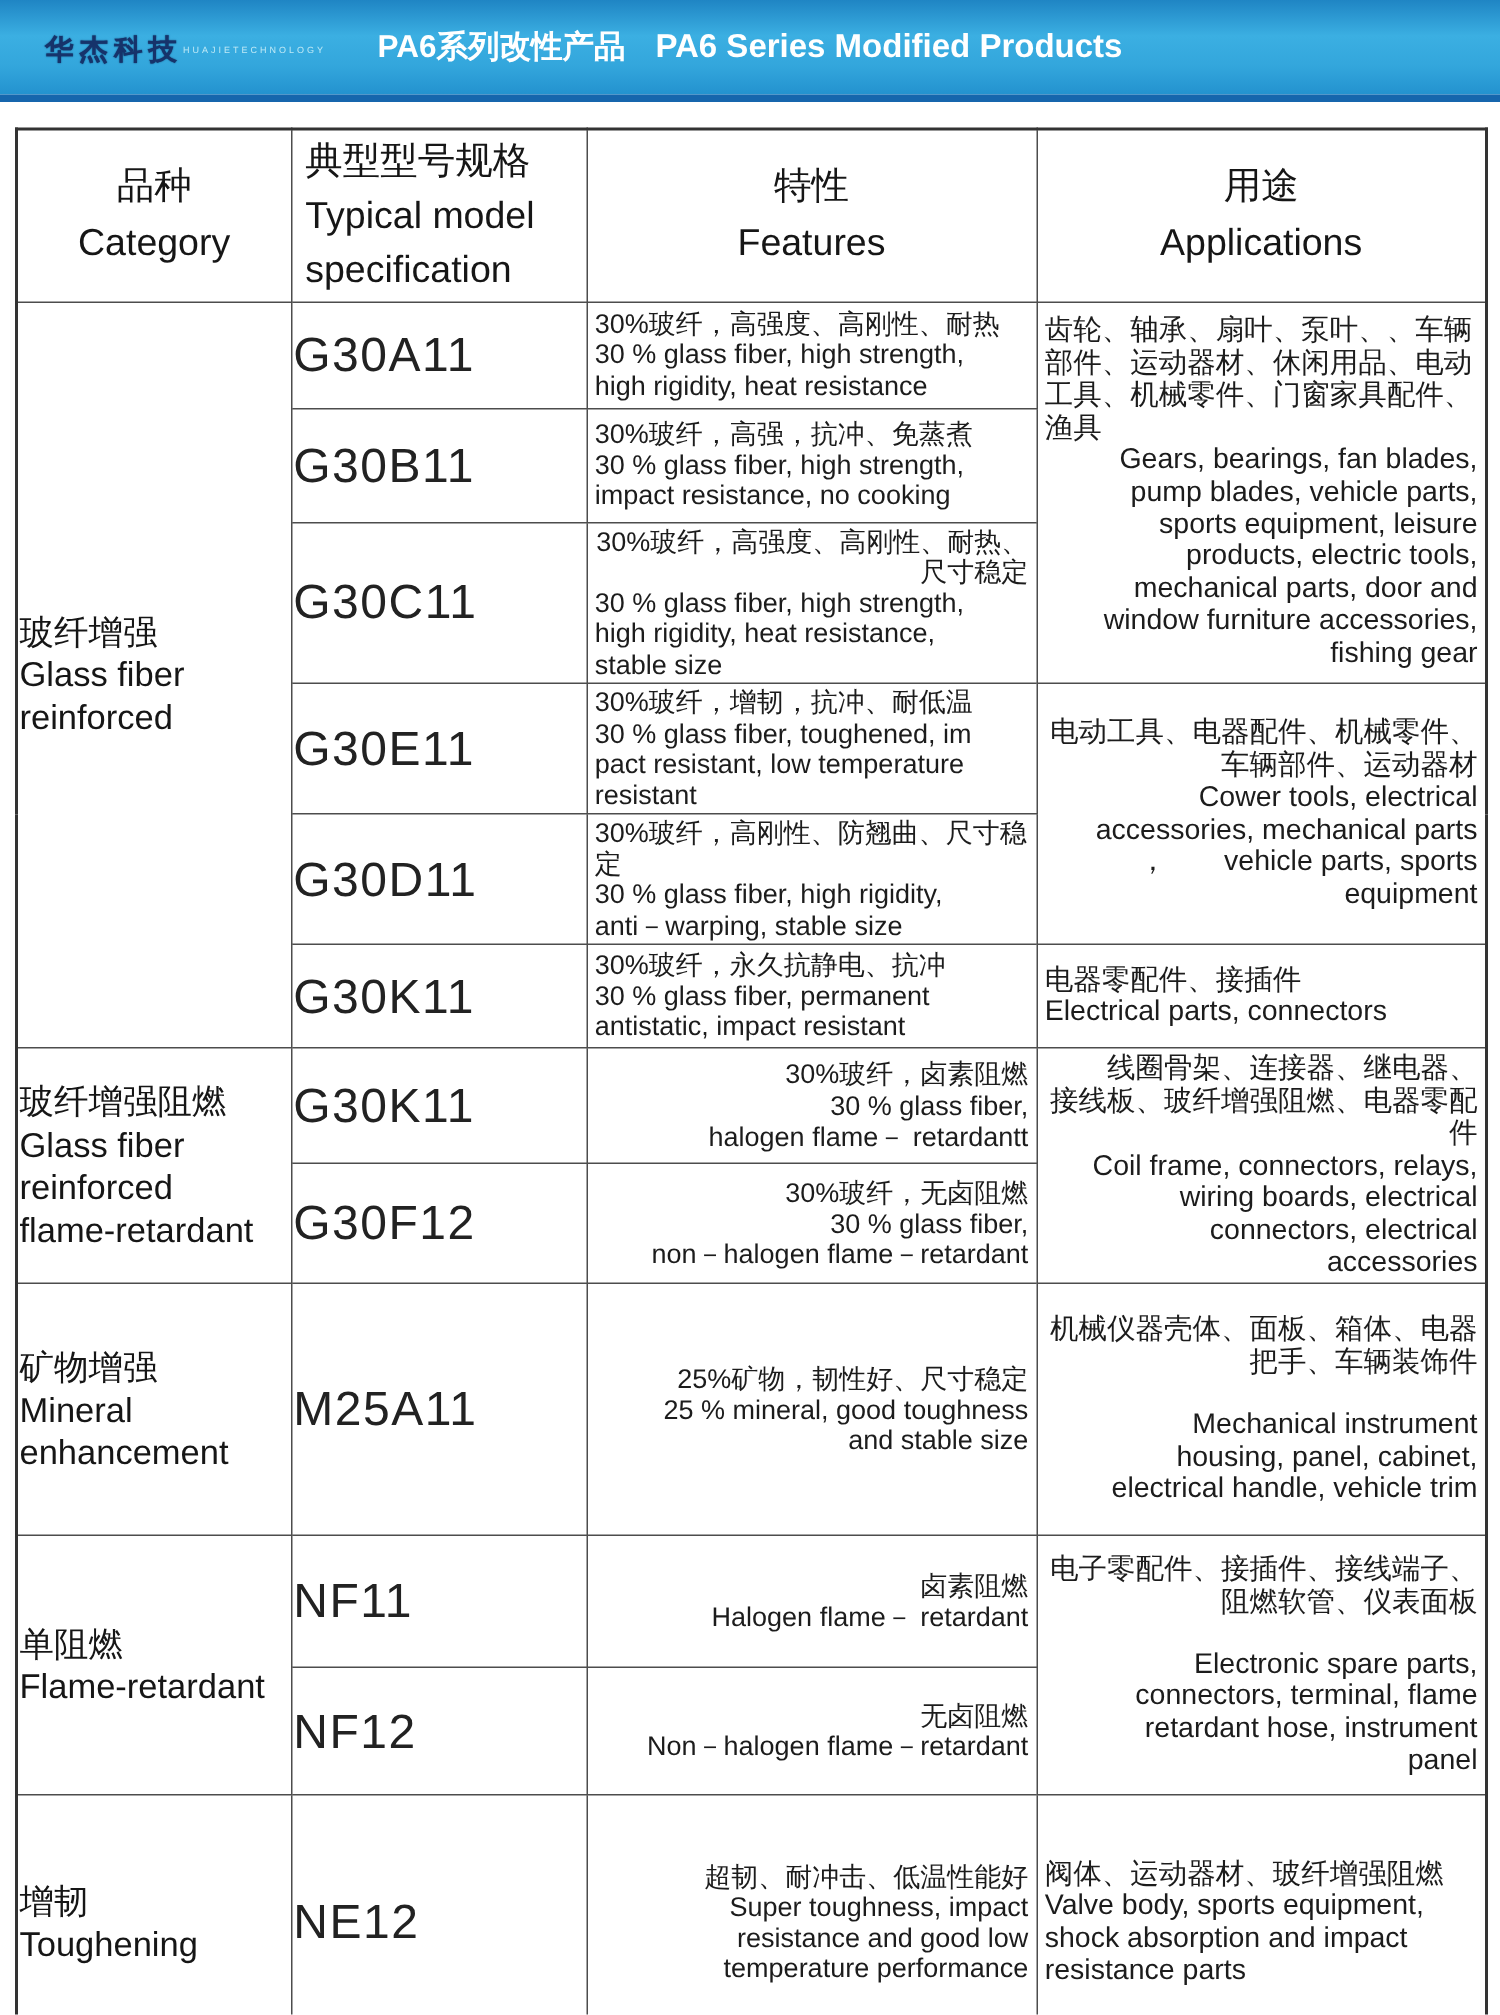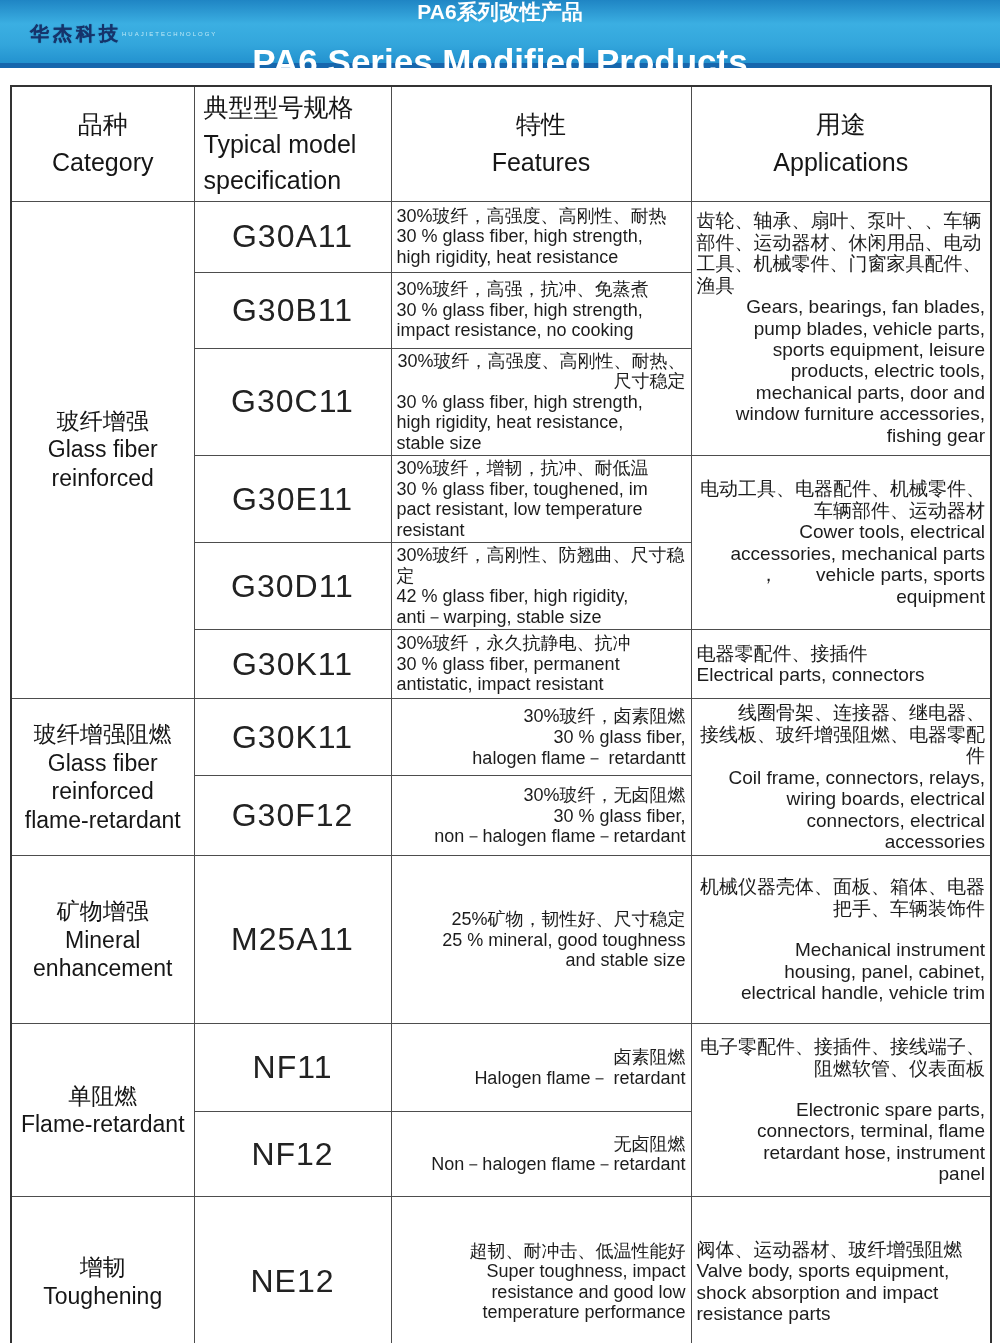--- a/index.html
+++ b/index.html
@@ -12,25 +12,25 @@
   
   .banner{
     position:relative;
     width:1000px;height:63px;
     background:linear-gradient(180deg,#1f85c4 0%,#3bafe2 38%,#33a6dc 70%,#2392cf 100%);
     border-bottom:5px solid #1666ad;
     overflow:visible;
   }
   .banner-titles{
     position:absolute;left:0;top:0;width:100%;height:100%;
-    display:flex;flex-direction:column;align-items:center;justify-content:space-between;
+    display:flex;flex-direction:row;align-items:center;justify-content:center;
     gap:20px;
   }
   .title-zh{color:#fff;font-weight:bold;font-size:21px;line-height:1.1;}
-  .title-en{color:#fff;font-weight:bold;font-size:35px;line-height:1.1;}
+  .title-en{color:#fff;font-weight:bold;font-size:22px;line-height:1.1;}
   .logo{
     position:absolute;left:30px;top:2px;width:140px;height:62px;
     display:flex;flex-direction:row;align-items:center;justify-content:flex-start;
   }
   .logo svg{display:block;}
   .logo-zh{
     color:#16336b;font-weight:bold;font-size:19px;line-height:1;
     letter-spacing:4px;margin-top:1px;white-space:nowrap;
     text-shadow:0 0 1px #0e2a57;
   }
@@ -56,25 +56,25 @@
   tr.r1{height:71px;} tr.r2{height:76px;} tr.r3{height:105px;}
   tr.r4{height:69px;} tr.r5{height:75px;} tr.r6{height:69px;}
   tr.r7{height:77px;} tr.r8{height:80px;} tr.r9{height:168px;}
   tr.r10{height:88px;} tr.r11{height:85px;} tr.r12{height:170px;}
   th{
     font-weight:400;font-size:25px;line-height:1.5;
     white-space:pre-line;color:#161616;
   }
   th.th-model{text-align:left;padding-left:9px;line-height:1.45;}
   td.cat{
-    font-size:23px;line-height:1.25;text-align:center;
+    font-size:23px;line-height:1.25;
     white-space:pre-line;color:#161616;padding:0 1px;
   }
   td.model{
-    font-size:32px;text-align:center;color:#222;
+    font-size:32px;text-align:left;color:#222;
     letter-spacing:1px;white-space:pre-line;
   }
   td.feat{padding:2px 5px;font-size:18px;line-height:1.14;}
   td.app{padding:3px 5px;font-size:19px;line-height:1.13;}
   .blk{white-space:pre-line;}
   .tl{text-align:left;} .tc{text-align:right;}
   .gap{margin-top:20px;}
 </style>
 </head>
 <body>
@@ -175,21 +175,21 @@
 ，　　vehicle parts, sports
 equipment</div>
     </td>
   </tr>
 
   <tr class="r5">
     <td class="model">G30D11</td>
     <td class="feat">
       <div class="blk tl">30%玻纤，高刚性、防翘曲、尺寸稳
 定</div>
-      <div class="blk tl">42 % glass fiber, high rigidity,
+      <div class="blk tl">30 % glass fiber, high rigidity,
 anti－warping, stable size</div>
     </td>
   </tr>
 
   <tr class="r6">
     <td class="model">G30K11</td>
     <td class="feat">
       <div class="blk tl">30%玻纤，永久抗静电、抗冲</div>
       <div class="blk tl">30 % glass fiber, permanent
 antistatic, impact resistant</div>

